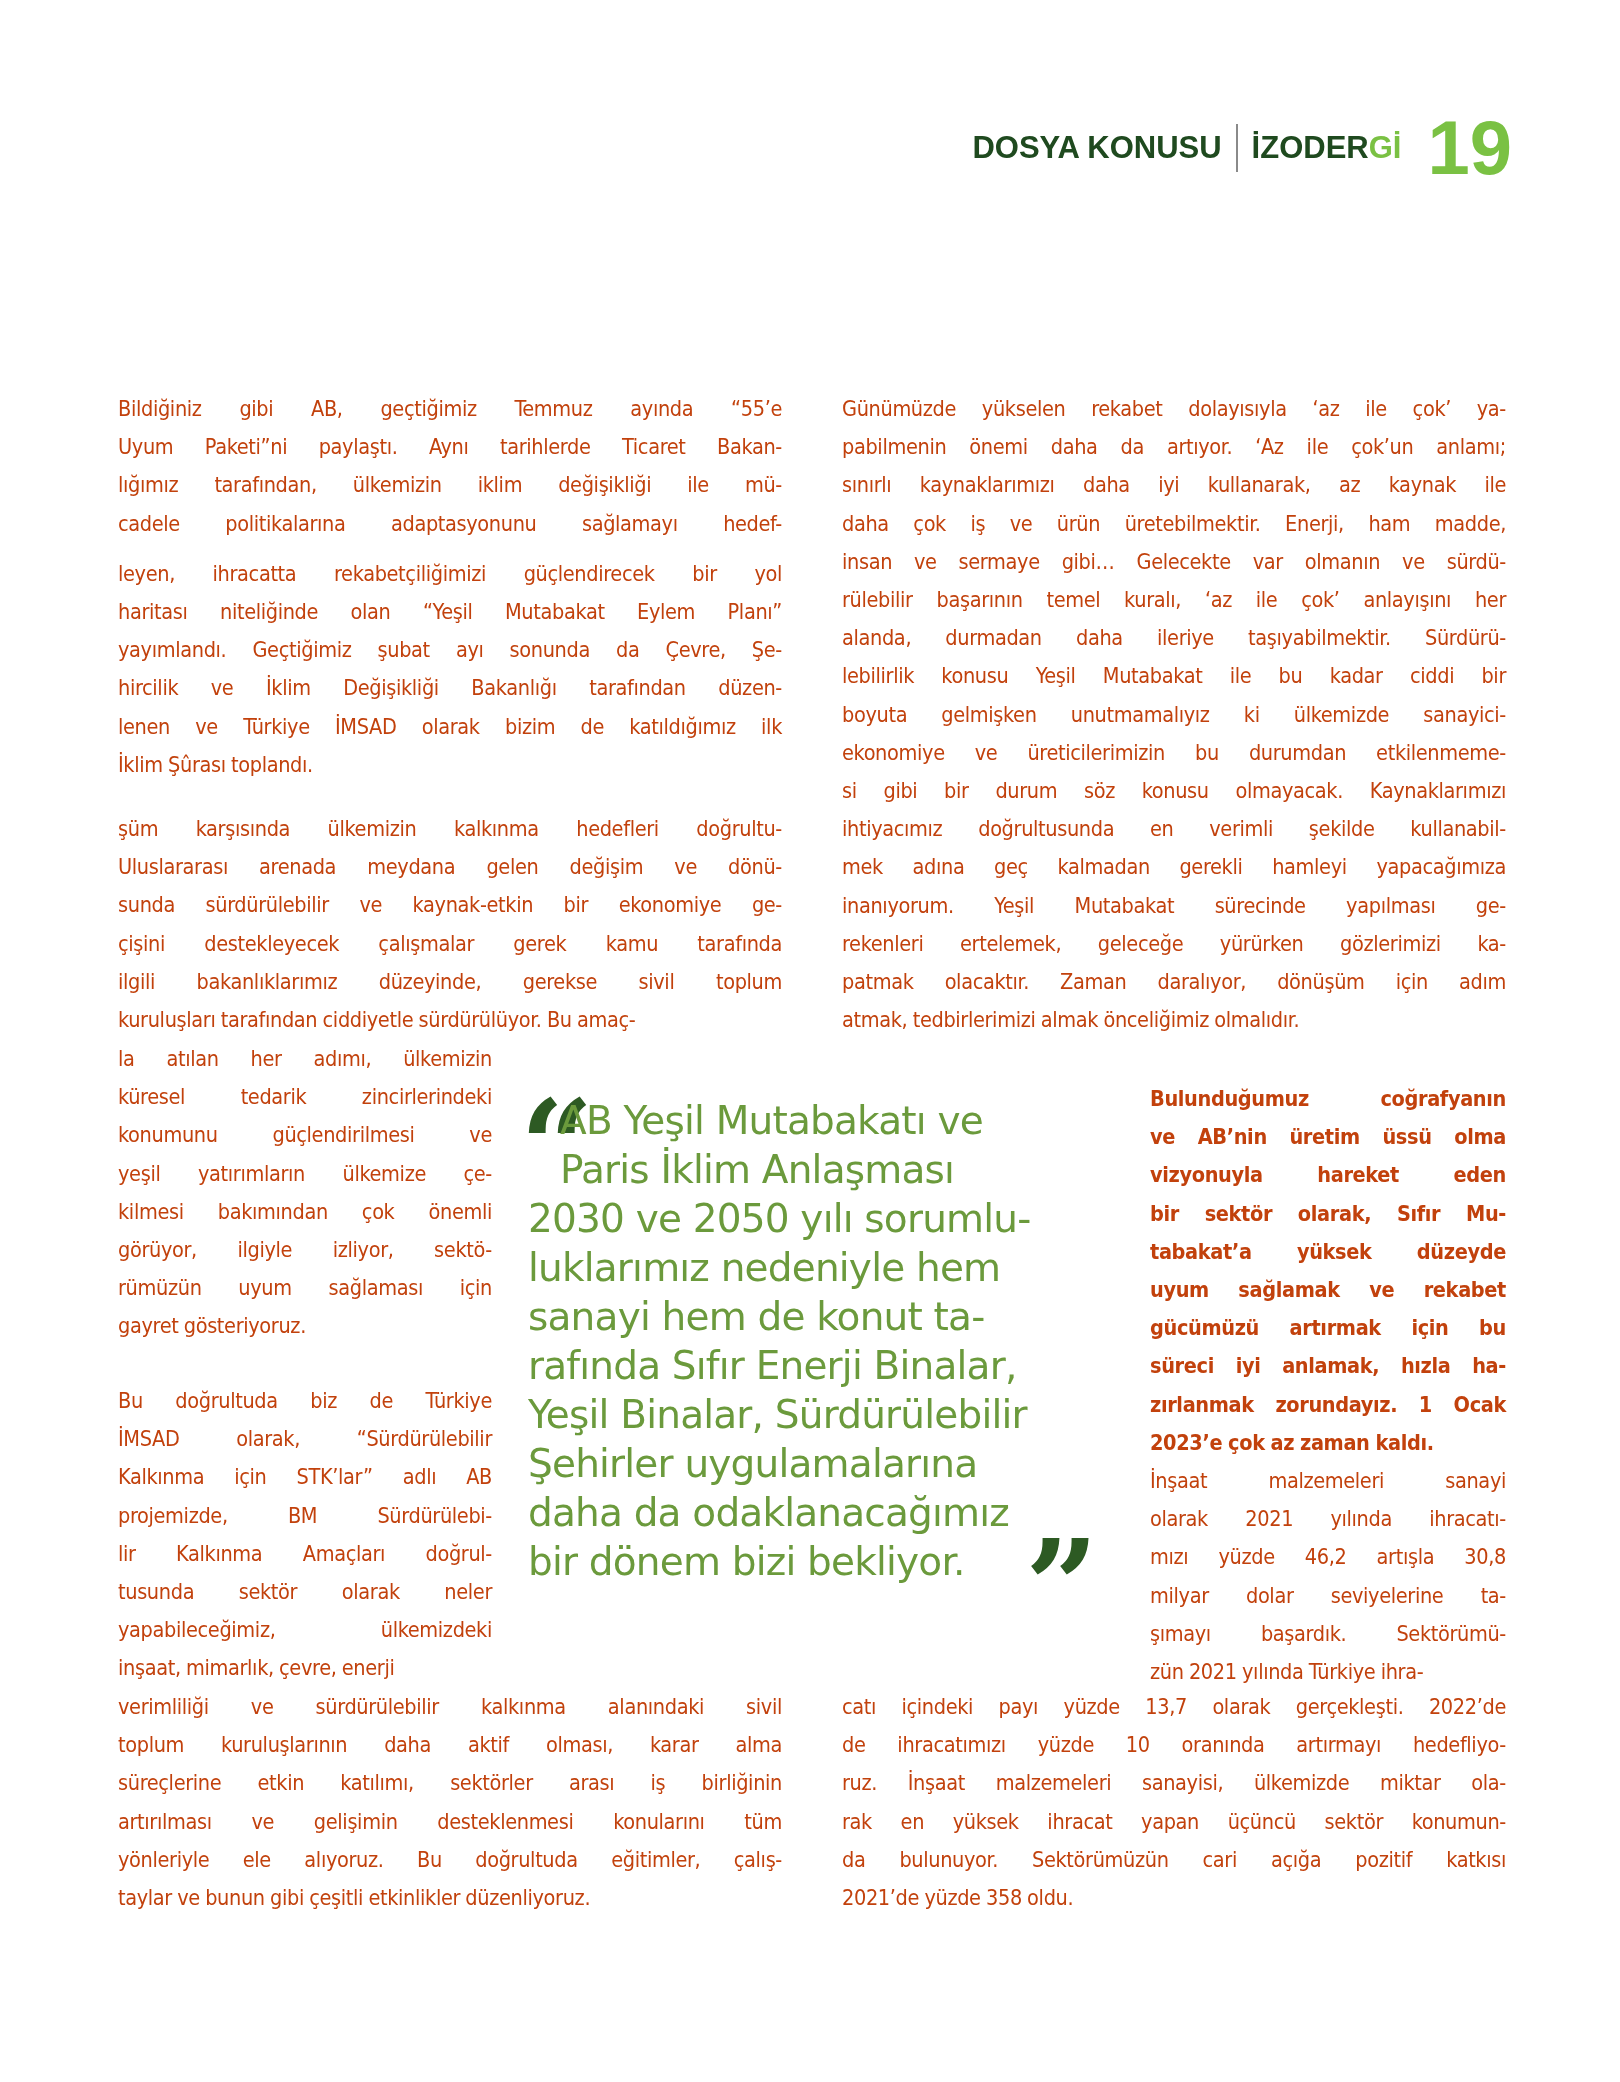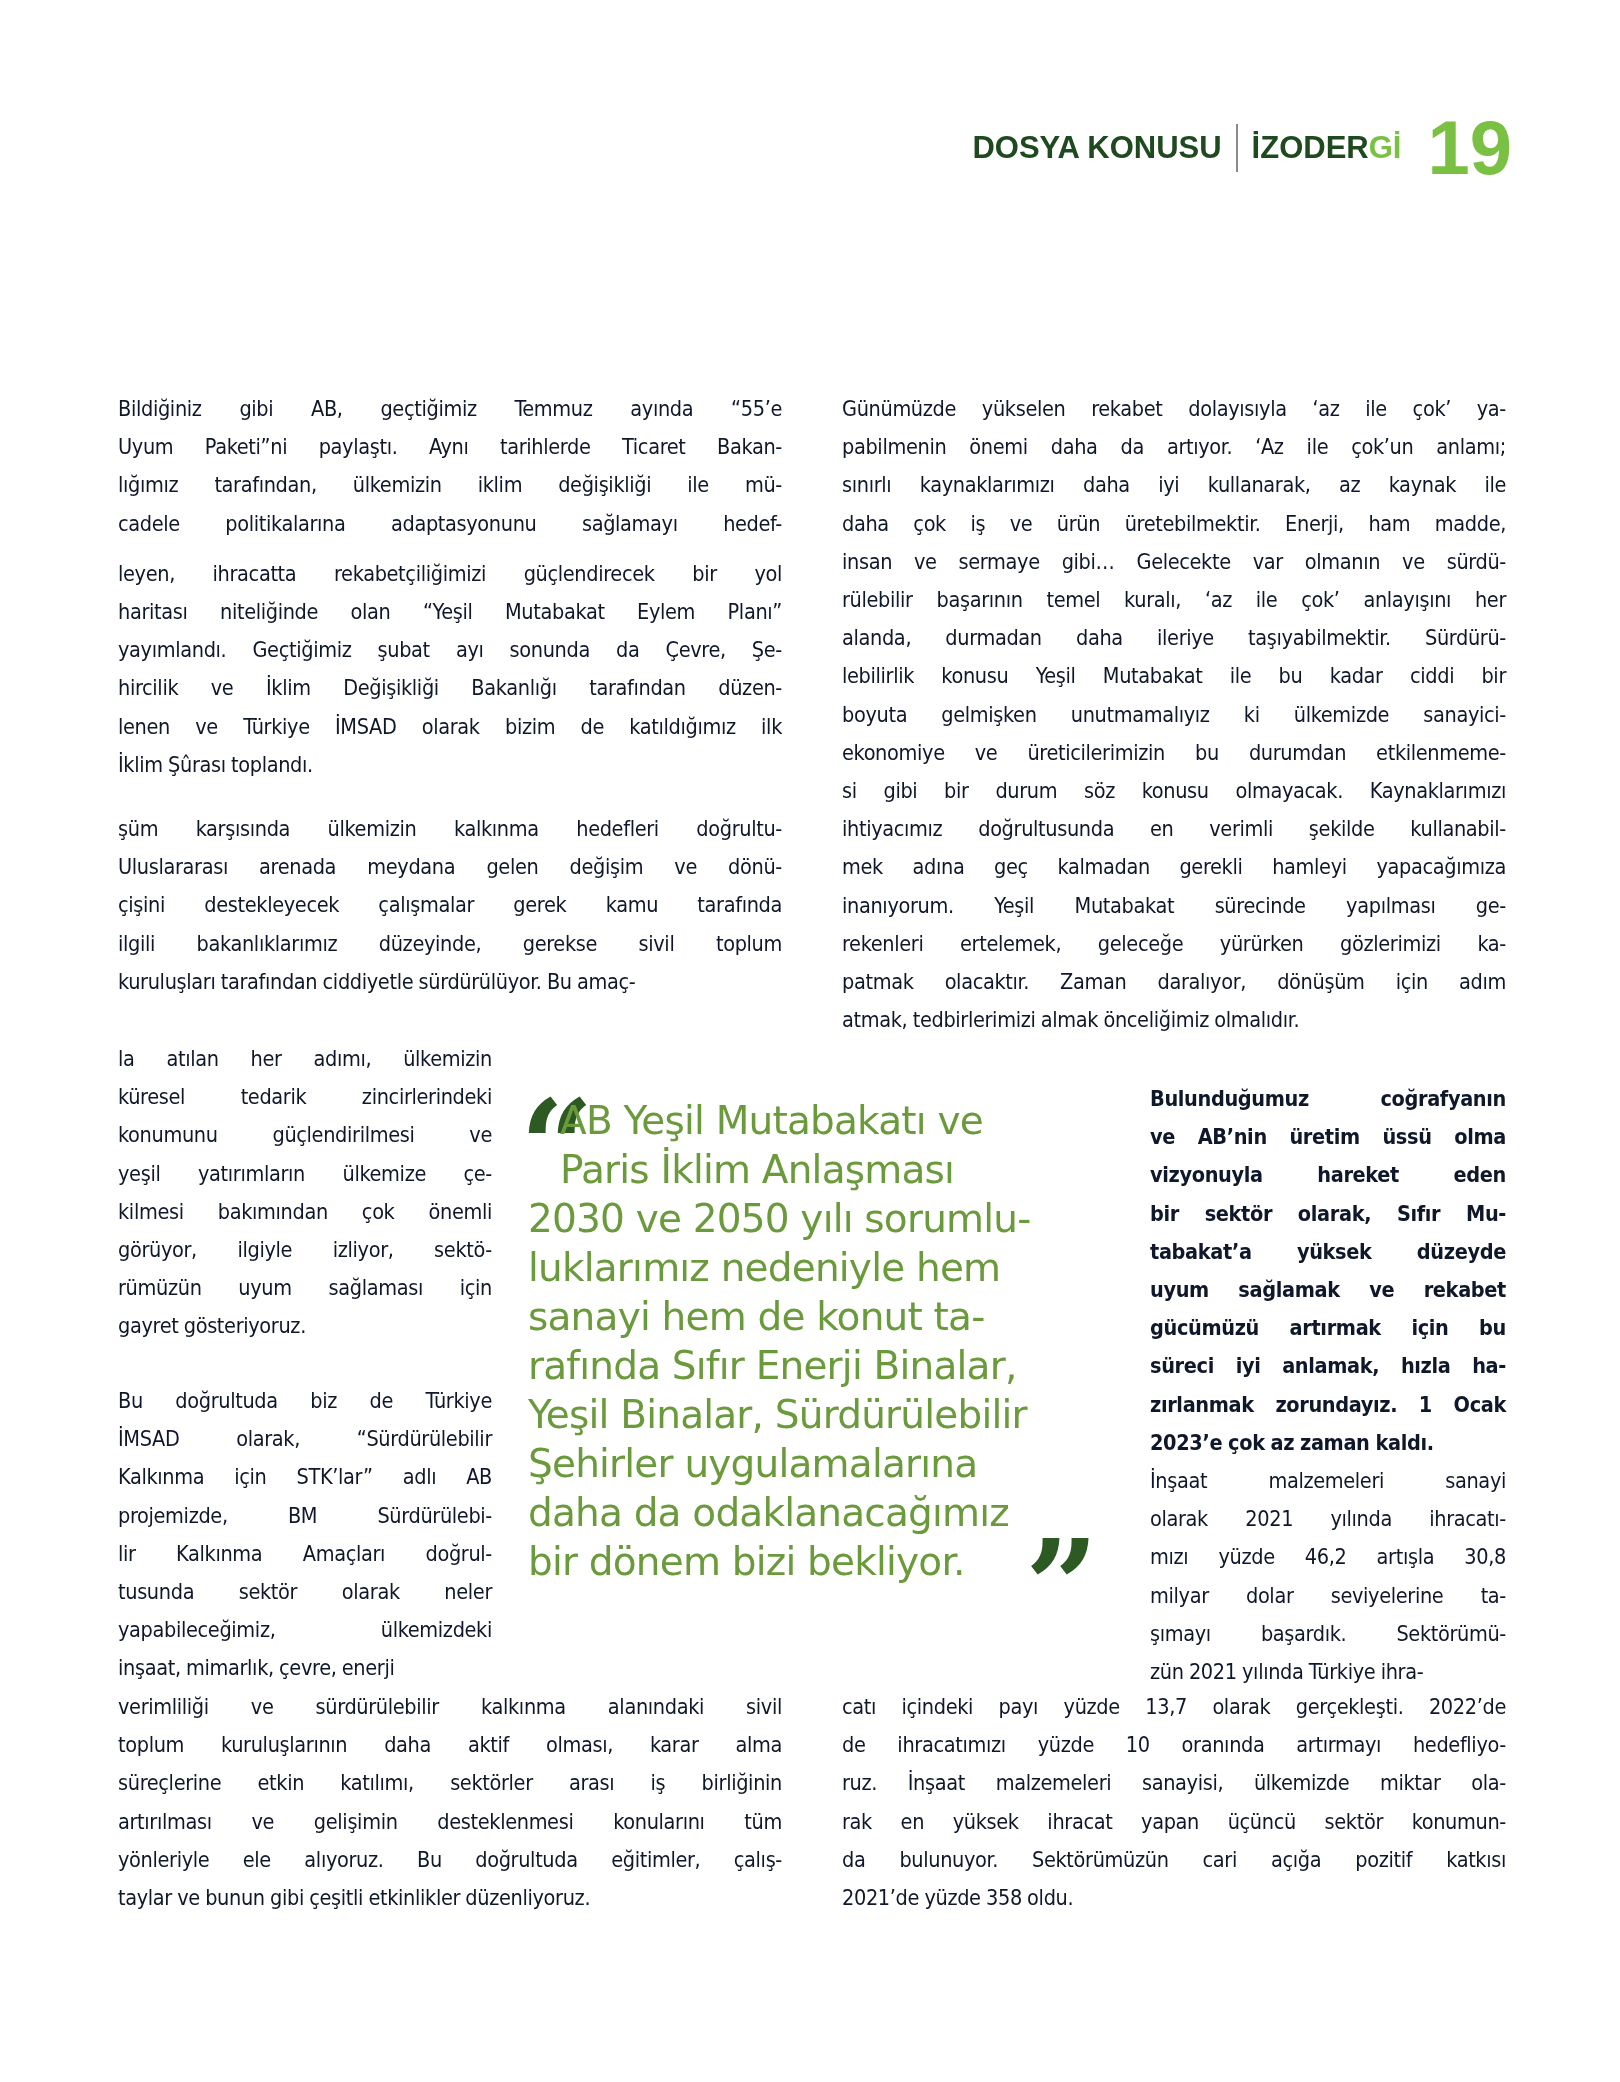--- a/index.html
+++ b/index.html
@@ -53,21 +53,21 @@
       color: #7ac143;
       margin-left: 26px;
       line-height: 1;
     }
 
     .text {
       position: absolute;
       font-family: "DejaVu Sans", sans-serif;
       font-size: 21.5px;
       line-height: 38.2px;
-      color: #0f172a;
+      color: #c2410c;
       text-align: justify;
       margin: 0;
       letter-spacing: -0.35px;
       word-spacing: -0.5px;
       font-stretch: condensed;
     }
     .text .ln {
       display: block;
       text-align: justify;
       text-align-last: justify;
@@ -151,20 +151,21 @@
     <span class="ln" style="display: block; margin-top: 12px;">leyen, ihracatta rekabetçiliğimizi güçlendirecek bir yol</span>
     <span class="ln" style="display: block;">haritası niteliğinde olan “Yeşil Mutabakat Eylem Planı”</span>
     <span class="ln" style="display: block;">yayımlandı. Geçtiğimiz şubat ayı sonunda da Çevre, Şe-</span>
     <span class="ln" style="display: block;">hircilik ve İklim Değişikliği Bakanlığı tarafından düzen-</span>
     <span class="ln" style="display: block;">lenen ve Türkiye İMSAD olarak bizim de katıldığımız ilk</span>
     <span class="ln last" style="display: block;">İklim Şûrası toplandı.</span>
   </div>
 <div class="text" id="p2">
     <span class="ln" style="display: block;">şüm karşısında ülkemizin kalkınma hedefleri doğrultu-</span>
     <span class="ln" style="display: block;">Uluslararası arenada meydana gelen değişim ve dönü-</span>
+    <span class="ln" style="display: block;">sunda sürdürülebilir ve kaynak-etkin bir ekonomiye ge-</span>
     <span class="ln" style="display: block;">çişini destekleyecek çalışmalar gerek kamu tarafında</span>
     <span class="ln" style="display: block;">ilgili bakanlıklarımız düzeyinde, gerekse sivil toplum</span>
     <span class="ln last" style="display: block;">kuruluşları tarafından ciddiyetle sürdürülüyor. Bu amaç-</span>
   </div>
 <div class="text" id="p3">
     <span class="ln" style="display: block;">la atılan her adımı, ülkemizin</span>
     <span class="ln" style="display: block;">küresel tedarik zincirlerindeki</span>
     <span class="ln" style="display: block;">konumunu güçlendirilmesi ve</span>
     <span class="ln" style="display: block;">yeşil yatırımların ülkemize çe-</span>
     <span class="ln" style="display: block;">kilmesi bakımından çok önemli</span>

